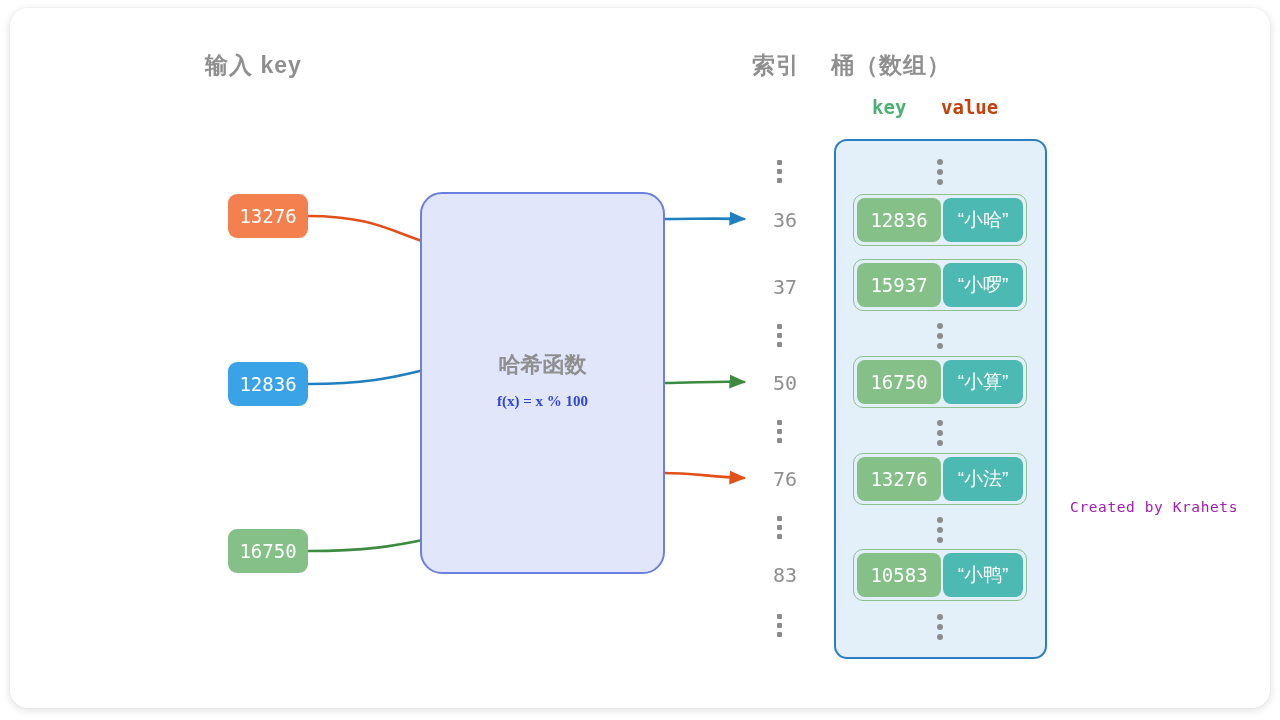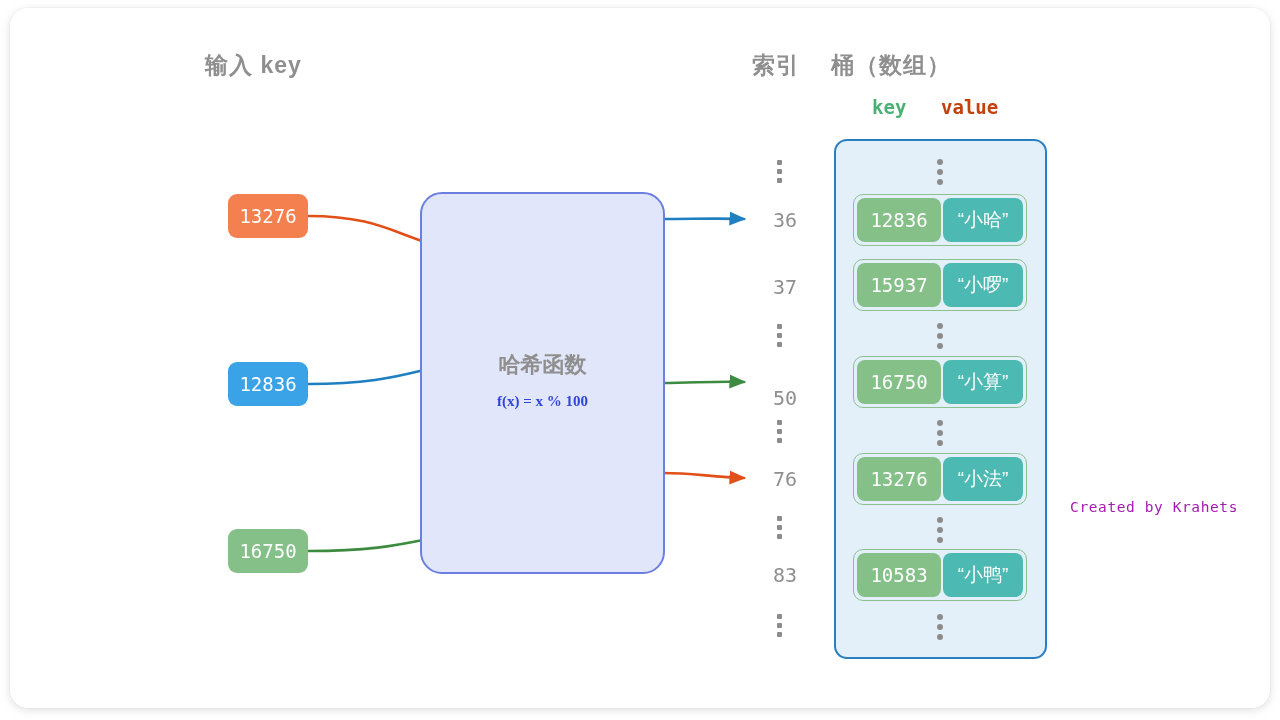--- a/index.html
+++ b/index.html
@@ -243,21 +243,21 @@
       <i></i>
       <i></i>
     </div>
   <div class="idx-num" style="top:208px">36</div>
   <div class="idx-num" style="top:275px">37</div>
   <div class="idx-dots" style="top:324px">
       <i></i>
       <i></i>
       <i></i>
     </div>
-  <div class="idx-num" style="top:386px">50</div>
+  <div class="idx-num" style="top:371px">50</div>
   <div class="idx-dots" style="top:420px">
       <i></i>
       <i></i>
       <i></i>
     </div>
   <div class="idx-num" style="top:467px">76</div>
   <div class="idx-dots" style="top:516px">
       <i></i>
       <i></i>
       <i></i>

